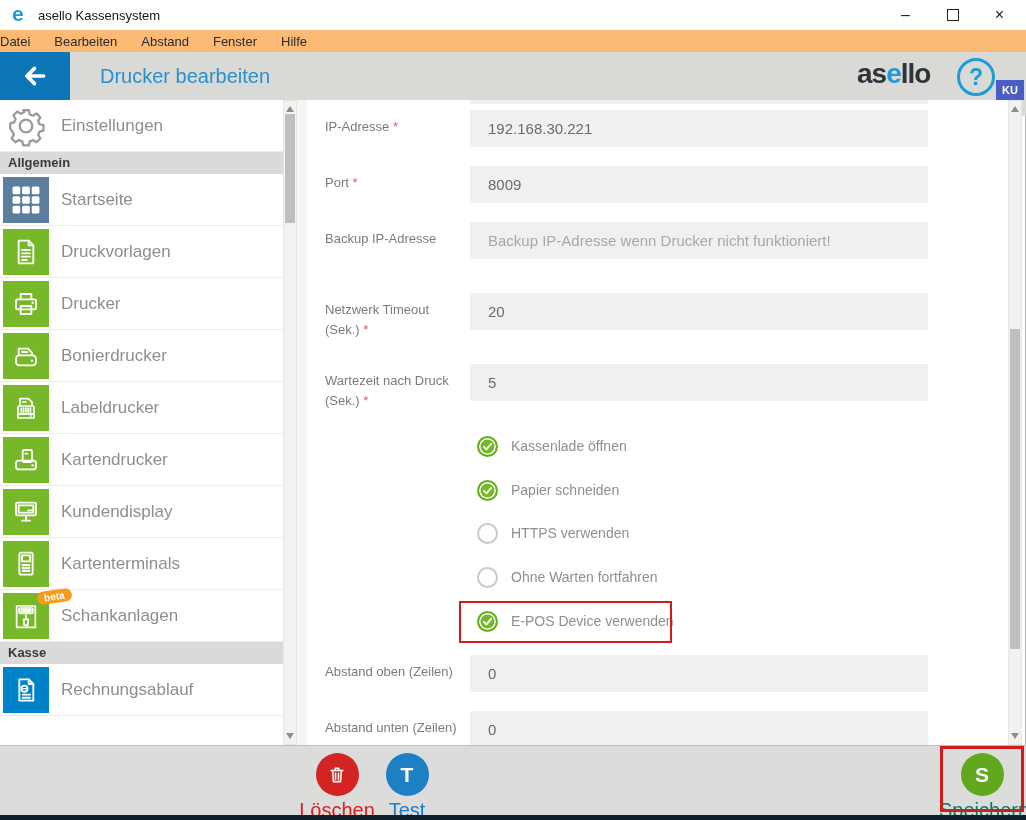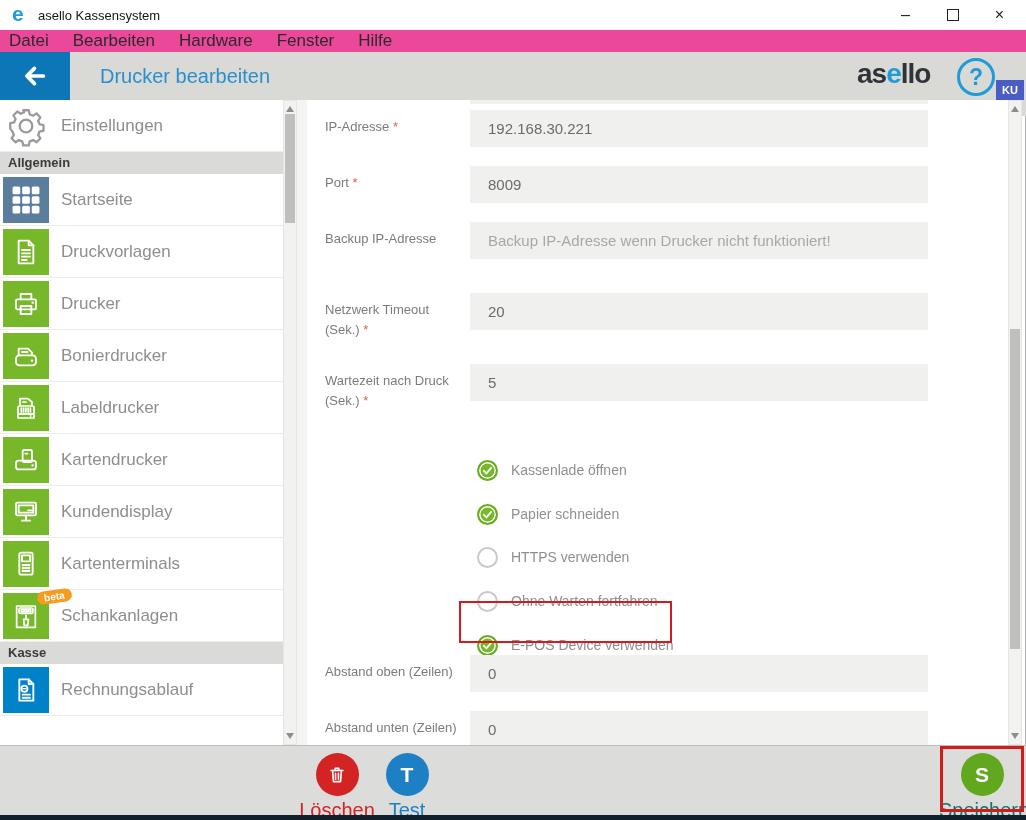--- a/index.html
+++ b/index.html
@@ -10,23 +10,23 @@
   
   .titlebar{position:absolute;left:0;top:0;width:100%;height:30px;background:#fff;}
   .app-logo{position:absolute;left:12px;top:2px;font-size:21px;font-weight:bold;color:#1e9cd8;}
   .app-title{position:absolute;left:38px;top:8px;font-size:13px;color:#151515;}
   .win-controls{position:absolute;right:3px;top:0;height:30px;display:flex;}
   .win-btn{width:47px;height:30px;display:flex;align-items:center;justify-content:center;
            font-size:16px;color:#222;cursor:default;}
   .max-box{display:block;width:10px;height:10px;border:1px solid #222;}
 
   
-  .menubar{position:absolute;left:0;top:30px;width:100%;height:22px;background:#ec4899;
-           display:flex;align-items:center;gap:24px;padding-left:9px;box-sizing:border-box;
-           font-size:17px;color:#2b2b2b;}
+  .menubar{position:absolute;left:0;top:30px;width:100%;height:22px;background:#fdba74;
+           display:flex;align-items:center;gap:24px;box-sizing:border-box;
+           font-size:13px;color:#2b2b2b;}
 
   
   .header{position:absolute;left:0;top:52px;width:100%;height:64px;background:#d9d9d6;}
   .back-btn{position:absolute;left:0;top:0;width:70px;height:48px;background:#0d76b7;
             display:flex;align-items:center;justify-content:center;cursor:pointer;}
   .header-title{position:absolute;left:100px;top:13px;font-size:20px;color:#2a8fce;}
   .brand{position:absolute;left:857px;top:6px;font-size:28px;font-weight:bold;color:#2f333a;letter-spacing:-1px;}
   .brand .brand-e{color:#1e9cd8;}
   .q-circle{position:absolute;left:957px;top:6px;width:32px;height:32px;border:3px solid #1e9cd8;
             border-radius:50%;display:flex;align-items:center;justify-content:center;
@@ -69,21 +69,21 @@
   .gutter{position:absolute;left:0;top:0;width:10px;height:645px;background:#f4f4f3;}
   .sliver{position:absolute;left:173px;top:0;width:458px;height:4px;background:#f0f0ef;}
   .f-row{position:absolute;left:0;width:100%;height:37px;}
   .f0{top:10px}.f1{top:66px}.f2{top:122px}.f3{top:193px}.f4{top:264px}.f5{top:555px}.f6{top:611px}
   .f-label{position:absolute;left:28px;top:7px;width:142px;font-size:13px;color:#7b7b7b;line-height:1.5;}
   .req{color:#e05a52;}
   .f-input{position:absolute;left:173px;top:0;width:458px;height:37px;background:#f0f0ef;border:none;
            outline:none;padding:0 0 0 18px;box-sizing:border-box;font-size:15px;color:#6b6b6b;
            font-family:"Liberation Sans","DejaVu Sans",sans-serif;}
   .f-input::placeholder{color:#a8a8a6;opacity:1;}
-  .t-row{position:absolute;left:180px;height:22px;display:flex;align-items:center;gap:13px;cursor:pointer;margin-top:24px;}
+  .t-row{position:absolute;left:180px;height:22px;display:flex;align-items:center;gap:13px;cursor:pointer;}
   .t0{top:335px}.t1{top:379px}.t2{top:422px}.t3{top:466px}.t4{top:510px}
   .toggle-circ{width:21px;height:21px;border-radius:50%;box-sizing:border-box;flex:none;
                display:flex;align-items:center;justify-content:center;}
   .t-row[data-checked="true"] .toggle-circ{background:#76b82a;border:2px solid #69ad23;
                box-shadow:inset 0 0 0 1.5px #fff;}
   .t-row[data-checked="false"] .toggle-circ{background:#fff;border:2px solid #c9c9c9;}
   .t-label{font-size:14px;color:#8f8f8f;white-space:nowrap;}
   .hl-box{position:absolute;border:2px solid #cf1d1d;box-sizing:border-box;pointer-events:none;}
   .hl-epos{left:162px;top:501px;width:213px;height:42px;}
 
@@ -121,21 +121,21 @@
       <span class="win-btn">
           <span class="max-box"></span>
         </span>
       <span class="win-btn">×</span>
     </div>
   </div>
 
   <div class="menubar">
     <span>Datei</span>
     <span>Bearbeiten</span>
-    <span>Hardware</span>
+    <span>Abstand</span>
     <span>Fenster</span>
     <span>Hilfe</span>
   </div>
 
   <div class="header">
     <div class="back-btn">
       <svg width="26" height="26" viewBox="0 0 24 24">
         <path d="M11.5 5l-7 7 7 7M4.8 12h15" fill="none" stroke="#fff" stroke-width="3.4" stroke-linecap="round" stroke-linejoin="round"></path>
       </svg>
     </div>

